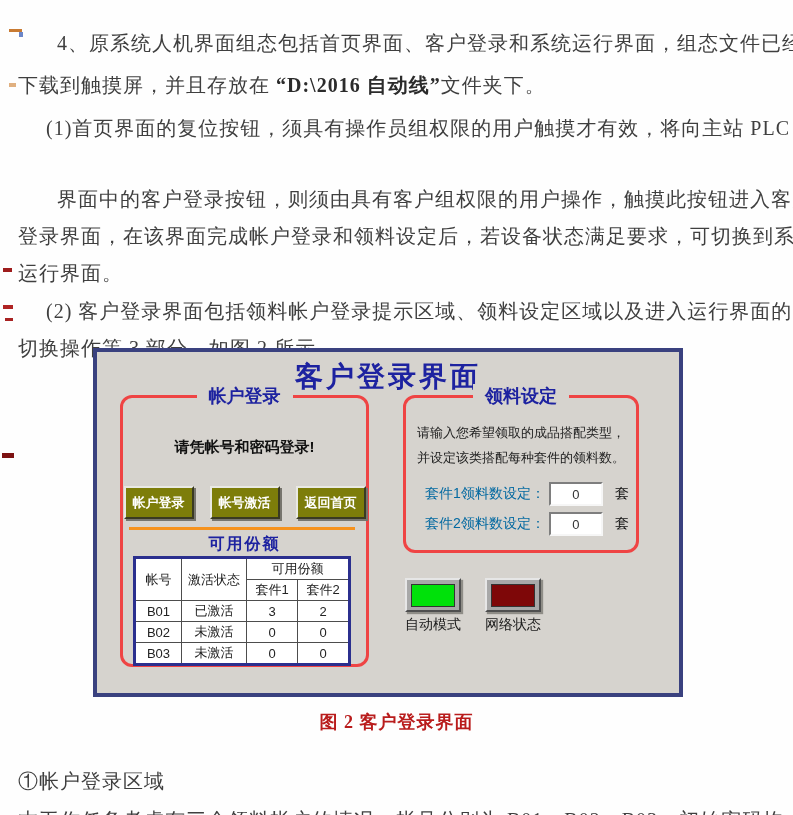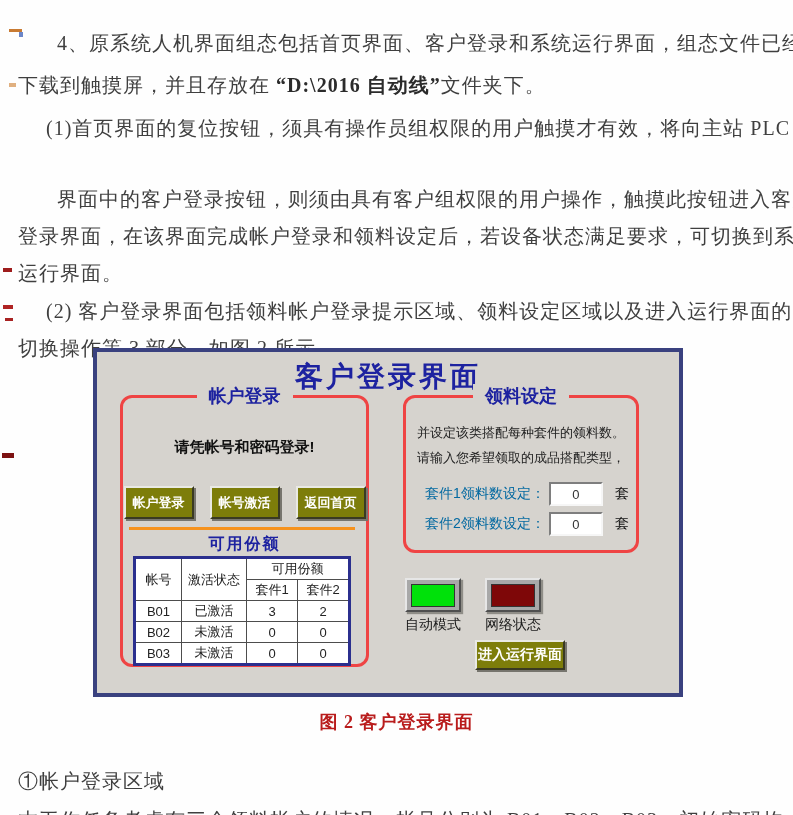--- a/index.html
+++ b/index.html
@@ -138,22 +138,22 @@
           <td>0</td>
           <td>0</td>
         </tr>
       </tbody>
         </table>
     </div>
 
     <div class="gbox panel-material">
       <span class="gbox-label">领料设定</span>
       <div class="instructions">
+        <div>请输入您希望领取的成品搭配类型，</div>
         <div>并设定该类搭配每种套件的领料数。</div>
-        <div>请输入您希望领取的成品搭配类型，</div>
       </div>
       <div class="set-row" style="top:84px;">
         <span class="set-label">套件1领料数设定：</span>
         <span class="set-input">0</span>
         <span class="set-unit">套</span>
       </div>
       <div class="set-row" style="top:114px;">
         <span class="set-label">套件2领料数设定：</span>
         <span class="set-input">0</span>
         <span class="set-unit">套</span>
@@ -168,19 +168,18 @@
         <div class="lamp-label">自动模式</div>
       </div>
       <div class="lamp-col">
         <div class="lamp-bezel">
             <div class="lamp-inner lamp-off"></div>
           </div>
         <div class="lamp-label">网络状态</div>
       </div>
     </div>
 
-    <div class="enter-btn">进入运行界面</div>
   </div>
 
   <div class="caption" style="top:710px;">图 2  客户登录界面</div>
   <p class="docline" style="top:748px;left:18px;">①帐户登录区域</p>
   <p class="docline" style="top:787px;left:18px;">本工作任务考虑有三个领料帐户的情况。帐号分别为 B01、B02，B03，初始密码均</p>
 </div>
 
 </body></html>

